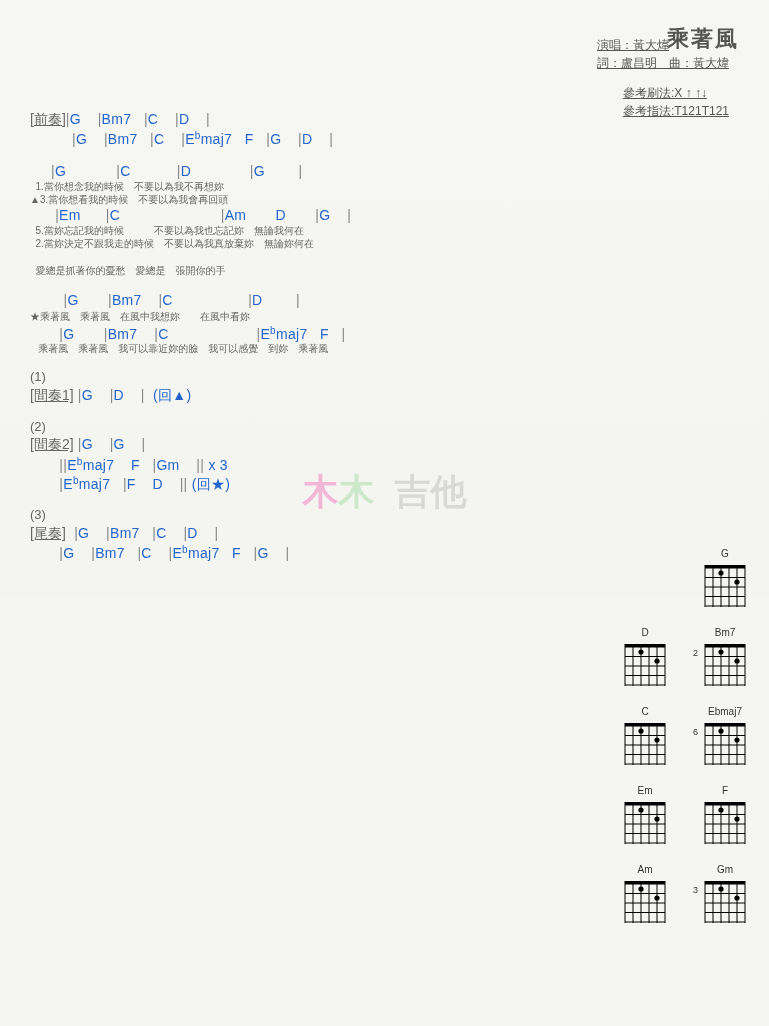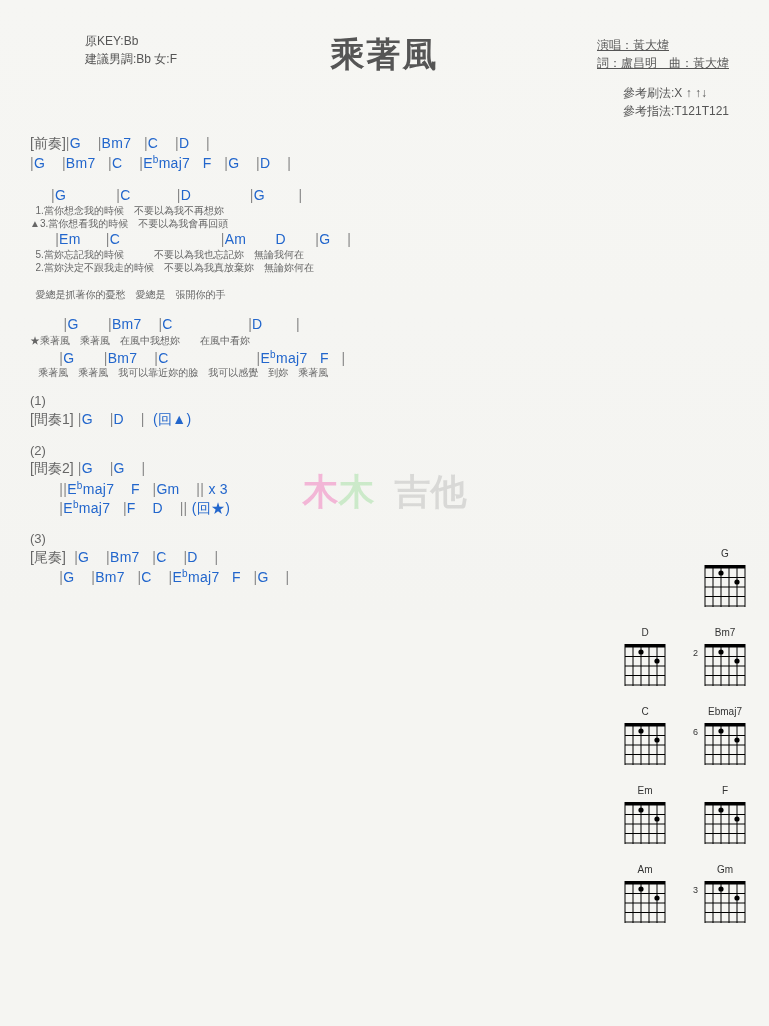--- a/index.html
+++ b/index.html
@@ -11,24 +11,24 @@
     height: 1026px;
     position: relative;
     color: #555;
   }
   .page {
     padding: 20px 30px;
     position: relative;
     background: linear-gradient(#f6f6f3, #f4f4f1);
   }
   .title {
-    text-align: center;
-    font-size: 34px;
+    text-align: right;
+    font-size: 22px;
     color: #555;
-    margin: 12px 0 4px 0;
+    margin: 4px 0 4px 0;
     letter-spacing: 2px;
   }
   .topleft {
     position: absolute;
     left: 85px;
     top: 32px;
     font-size: 12px;
     color: #555;
     line-height: 1.5;
   }
@@ -42,20 +42,21 @@
     line-height: 1.5;
     text-decoration: underline;
   }
   .refbox {
     position: absolute;
     right: 40px;
     top: 84px;
     font-size: 12px;
     color: #555;
     line-height: 1.5;
+    text-decoration: underline;
   }
   .sheet {
     margin-top: 56px;
     font-size: 14px;
     line-height: 1.3;
   }
   .chordline {
     color: #2266cc;
     font-family: Arial, sans-serif;
     white-space: pre;
@@ -64,20 +65,21 @@
   }
   .chordline .bar { color: #888; }
   .lyric {
     color: #666;
     white-space: pre;
     font-size: 10px;
   }
   .seclabel {
     color: #666;
     display: inline;
+    text-decoration: underline;
   }
   .block {
     margin-bottom: 14px;
   }
   .numlabel {
     color: #666;
     font-size: 13px;
     margin-top: 4px;
   }
   .flat {
@@ -138,44 +140,40 @@
     color: #333;
   }
 </style>
 </head>
 <body>
 
 <div class="page">
 
   <h1 class="title">乘著風</h1>
 
-  <div class="topleft">
-    <div>原KEY:Bb</div>
-    <div>建議男調:Bb 女:F</div>
-  </div>
 
   <div class="topright">
     <div>演唱：黃大煒</div>
     <div>詞：盧昌明　曲：黃大煒</div>
   </div>
 
   <div class="refbox">
     <div>參考刷法:X ↑ ↑↓</div>
     <div>參考指法:T121T121</div>
   </div>
 
   <div class="watermark">
     <span class="w1">木</span><span class="w2">木</span><span class="w3">吉他</span>
   </div>
 
   <div class="sheet">
 
     <div class="block">
       <div><span class="seclabel">[前奏]</span><span class="chordline"><span class="bar">|</span>G    <span class="bar">|</span>Bm7   <span class="bar">|</span>C    <span class="bar">|</span>D    <span class="bar">|</span></span></div>
-      <div class="chordline" style=""><span class="bar">|</span>G    <span class="bar">|</span>Bm7   <span class="bar">|</span>C    <span class="bar">|</span>E<span class="flat">b</span>maj7   F   <span class="bar">|</span>G    <span class="bar">|</span>D    <span class="bar">|</span></div>
+      <div class="chordline" style="margin-left:42px"><span class="bar">|</span>G    <span class="bar">|</span>Bm7   <span class="bar">|</span>C    <span class="bar">|</span>E<span class="flat">b</span>maj7   F   <span class="bar">|</span>G    <span class="bar">|</span>D    <span class="bar">|</span></div>
     </div>
 
     <div class="block">
       <div class="chordline">     <span class="bar">|</span>G            <span class="bar">|</span>C           <span class="bar">|</span>D              <span class="bar">|</span>G        <span class="bar">|</span></div>
       <div class="lyric">  1.當你想念我的時候　不要以為我不再想妳</div>
       <div class="lyric">▲3.當你想看我的時候　不要以為我會再回頭</div>
       <div class="chordline">      <span class="bar">|</span>Em      <span class="bar">|</span>C                        <span class="bar">|</span>Am       D       <span class="bar">|</span>G    <span class="bar">|</span></div>
       <div class="lyric">  5.當妳忘記我的時候　　　不要以為我也忘記妳　無論我何在</div>
       <div class="lyric">  2.當妳決定不跟我走的時候　不要以為我真放棄妳　無論妳何在</div>
     </div>

